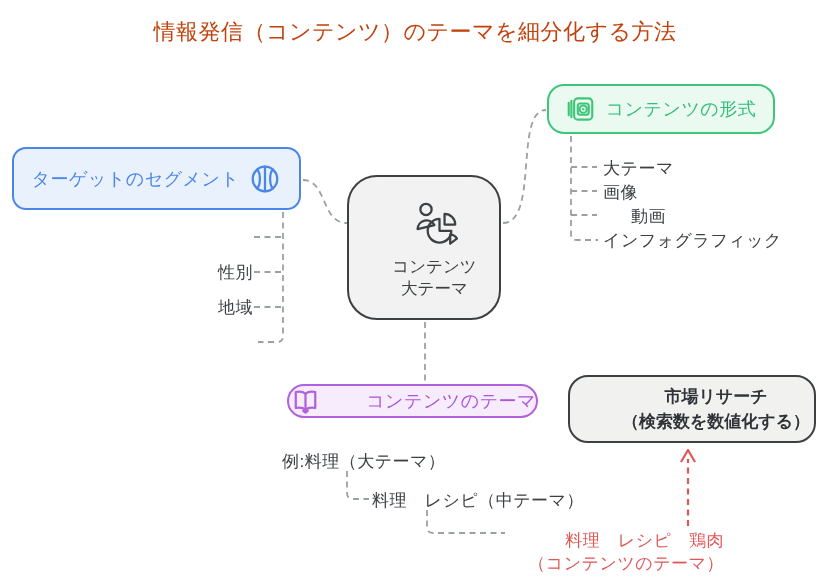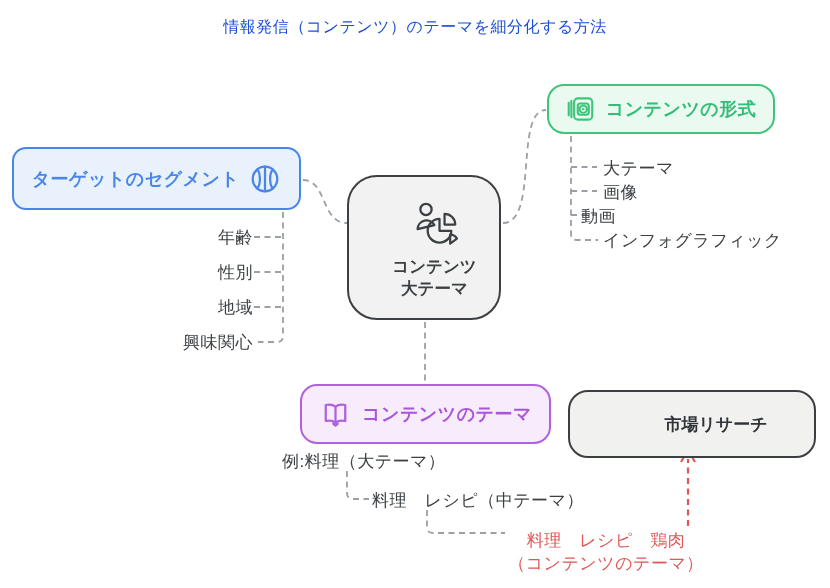--- a/index.html
+++ b/index.html
@@ -1,38 +1,38 @@
 <!DOCTYPE html>
 <html><head>
 <meta charset="utf-8">
 <style>
   html,body{margin:0;padding:0;background:#fff;}
   .canvas{position:relative;width:830px;height:588px;background:#fff;overflow:hidden;
           font-family:"Liberation Sans","DejaVu Sans",sans-serif;}
-  .title{position:absolute;left:0;right:0;top:17px;text-align:center;font-size:16px;
-         color:#1d4ed8;letter-spacing:.5px;}
+  .title{position:absolute;left:0;right:0;top:17px;text-align:center;font-size:22px;
+         color:#c2410c;letter-spacing:.5px;}
   .wires{position:absolute;left:0;top:0;width:830px;height:588px;}
   .node{position:absolute;display:flex;align-items:center;justify-content:center;
-        box-sizing:border-box;gap:10px;font-weight:bold;}
+        box-sizing:border-box;gap:10px;}
   .node .lbl{white-space:nowrap;letter-spacing:.5px;}
   .node-blue{left:12px;top:147px;width:289px;height:63px;border:2px solid #4a86e8;
              background:#e9f1fd;border-radius:14px;color:#4a86e8;font-size:18px;}
   .node-center{left:347px;top:175px;width:154px;height:145px;border:2px solid #3c4043;
                background:#f1f2f1;border-radius:30px;flex-direction:column;gap:4px;
                color:#3c4043;font-size:16.5px;line-height:22px;text-align:center;padding-left:21px;}
   .node-green{left:547px;top:84px;width:228px;height:50px;border:2px solid #3fc579;
               background:#eafaf1;border-radius:17px;color:#34bd79;font-size:18px;}
-  .node-purple{left:300px;top:384px;width:251px;height:60px;border:2px solid #b161dd;
-               background:#f7ecfc;border-radius:17px;color:#ab55d8;font-size:18px;}
-  .node-gray{left:568px;top:390px;width:248px;height:68px;border:2px solid #3c4043;
+  .node-purple{left:287px;top:384px;width:251px;height:34px;border:2px solid #b161dd;
+               background:#f7ecfc;border-radius:17px;color:#ab55d8;font-size:18px;justify-content:space-between;}
+  .node-gray{left:568px;top:375px;width:248px;height:68px;border:2px solid #3c4043;
              background:#f1f2ef;border-radius:20px;flex-direction:column;gap:0;
              color:#2f3337;font-size:17px;font-weight:bold;line-height:25px;text-align:center;padding-left:48px;}
   .leaf{position:absolute;font-size:17px;color:#3c4043;white-space:nowrap;letter-spacing:.5px;}
   .leaf-left{width:192px;left:61px;text-align:right;}
-  .red-block{position:absolute;left:488px;top:529px;width:236px;text-align:center;
+  .red-block{position:absolute;left:488px;top:529px;width:236px;text-align:right;
              color:#e05757;font-size:17px;line-height:23px;letter-spacing:.5px;}
   svg.icn{flex:0 0 auto;display:block;}
 </style>
 </head>
 <body>
 
 <div class="canvas">
 
   <div class="title">情報発信（コンテンツ）のテーマを細分化する方法</div>
 
@@ -98,30 +98,29 @@
     <svg class="icn" width="33" height="30" viewBox="0 0 24 24" fill="none" stroke="#b161dd" stroke-width="1.8" stroke-linejoin="round" stroke-linecap="round">
       <path d="M12,6.2 C10.2,4.6 7.2,4.2 4.2,4.8 V17.6 C7.2,17 10.2,17.4 12,19 C13.8,17.4 16.8,17 19.8,17.6 V4.8 C16.8,4.2 13.8,4.6 12,6.2 Z"></path>
       <path d="M12,6.2 V19"></path>
       <path d="M10.2,19.8 L12,21.2 L13.8,19.8"></path>
     </svg>
     <span class="lbl">コンテンツのテーマ</span>
   </div>
 
   <div class="node node-gray">
     <div>市場リサーチ</div>
+    <div>（検索数を数値化する）</div>
   </div>
 
-  <div class="leaf leaf-left" style="top:226px">年齢</div>
   <div class="leaf leaf-left" style="top:296px">地域</div>
   <div class="leaf leaf-left" style="top:261px">性別</div>
-  <div class="leaf leaf-left" style="top:331px">興味関心</div>
 
   <div class="leaf" style="left:603px;top:157px">大テーマ</div>
   <div class="leaf" style="left:603px;top:181px">画像</div>
-  <div class="leaf" style="left:581px;top:205px">動画</div>
+  <div class="leaf" style="left:631px;top:205px">動画</div>
   <div class="leaf" style="left:282px;top:450px">例:料理（大テーマ）</div>
 
   <div class="leaf" style="left:603px;top:229px">インフォグラフィック</div>
   <div class="leaf" style="left:372px;top:489px">料理　レシピ（中テーマ）</div>
   <div class="red-block">
     <div>料理　レシピ　鶏肉</div>
     <div>（コンテンツのテーマ）</div>
   </div>
 
 </div>

